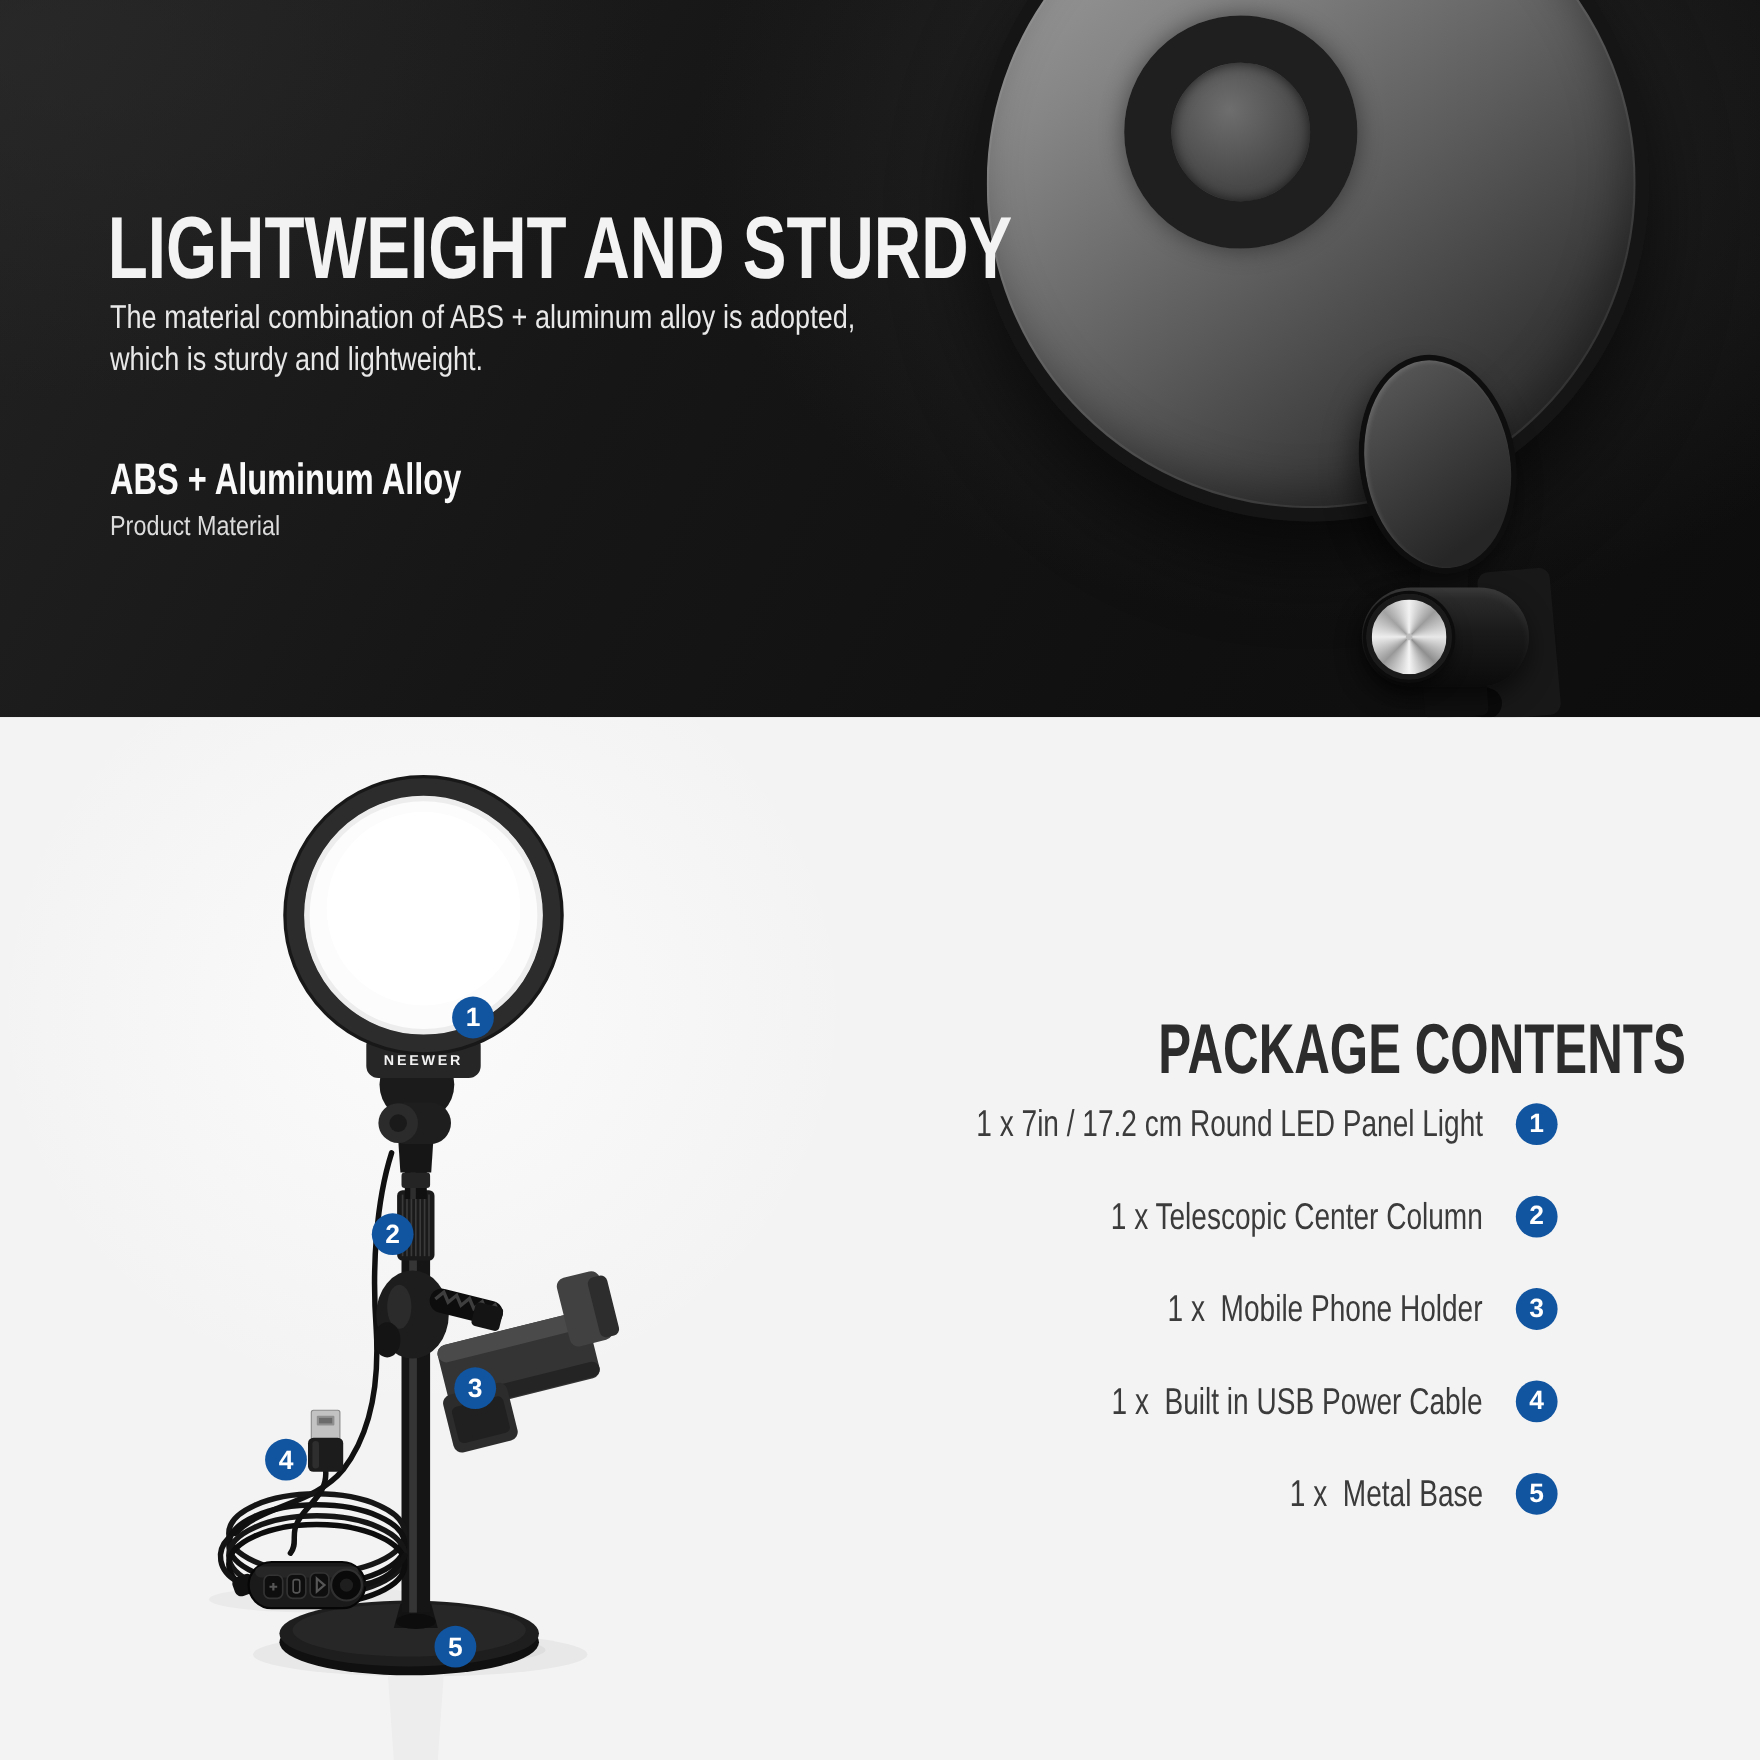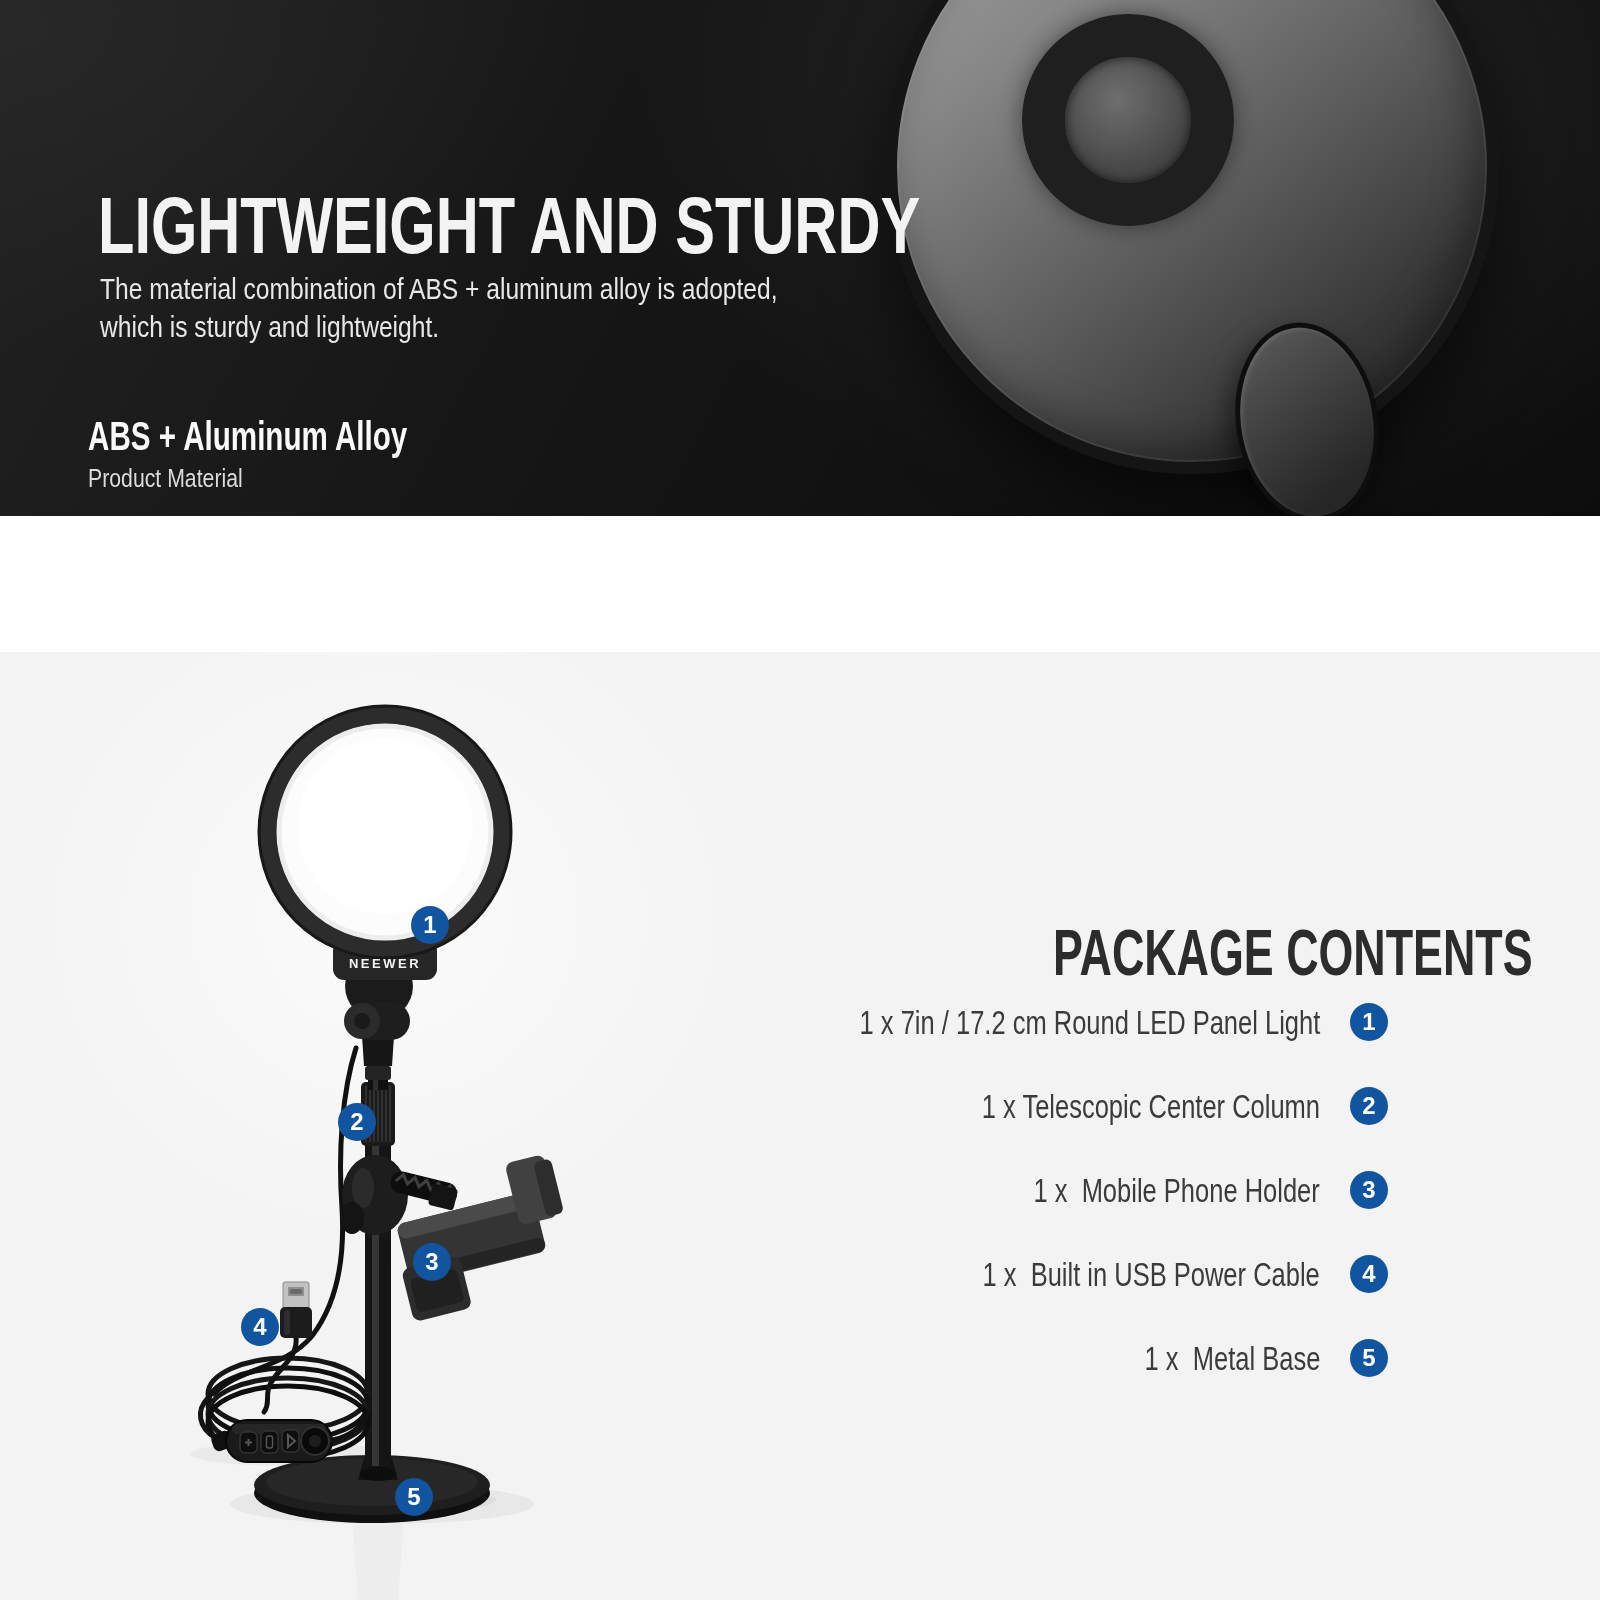--- a/index.html
+++ b/index.html
@@ -1,30 +1,30 @@
 <!DOCTYPE html>
 <html><head>
 <meta charset="utf-8">
 <style>
   html,body{margin:0;padding:0;background:#ffffff;}
   .page{position:relative;width:1600px;height:1600px;overflow:hidden;
         font-family:"Liberation Sans","DejaVu Sans",sans-serif;}
 
   
-  .hero{position:absolute;left:0;top:0;width:1600px;height:516px;overflow:hidden;
+  .hero{position:absolute;left:0;top:0;width:1600px;height:652px;overflow:hidden;
         background:linear-gradient(118deg,#222222 0%,#161616 38%,#101010 72%,#0d0d0d 100%);}
   .hero-glow{position:absolute;inset:0;
         background:radial-gradient(860px 640px at 76% 20%, rgba(58,58,58,.55) 0%, rgba(22,22,22,0) 68%),
                    radial-gradient(900px 520px at 2% 6%, rgba(46,46,46,.5) 0%, rgba(20,20,20,0) 62%);}
   .hero-title{position:absolute;left:98px;top:132px;font-size:80px;font-weight:bold;
         color:#f3f3f3;white-space:nowrap;letter-spacing:0;line-height:1;
         transform:scaleX(.745);transform-origin:0 0;}
   .hero-desc{position:absolute;left:100px;top:240px;font-size:30px;color:#e8e8e8;
         line-height:1.28;transform:scaleX(.82);transform-origin:0 0;white-space:nowrap;}
-  .specs{position:absolute;left:88px;top:414px;display:flex;}
+  .specs{position:absolute;left:100px;top:414px;display:flex;}
   .spec{width:397px;}
   .spec-value{font-size:40px;font-weight:bold;color:#fafafa;line-height:1.12;
         transform:scaleX(.74);transform-origin:0 0;white-space:nowrap;}
   .spec-label{margin-top:6px;font-size:25px;color:#dcdcdc;line-height:1.1;
         transform:scaleX(.85);transform-origin:0 0;white-space:nowrap;}
 
   
   .disc{position:absolute;left:885px;top:-140px;width:590px;height:590px;border-radius:50%;
         background:linear-gradient(142deg,#9d9d9d 6%,#868686 26%,#5c5c5c 55%,#383838 78%,#2b2b2b 96%);
         border:12px solid #151515;
@@ -54,21 +54,21 @@
         box-shadow:0 0 0 3px #0c0c0c, 0 8px 16px rgba(0,0,0,.55);}
   .knob::after{content:"";position:absolute;left:50%;top:50%;width:6px;height:6px;margin:-3px 0 0 -3px;
         border-radius:50%;background:#bdbdbd;}
 
   
   .contents{position:absolute;left:0;top:652px;width:1600px;height:948px;
         background:radial-gradient(560px 520px at 24% 28%, #fbfbfb 0%, rgba(244,244,244,0) 70%),#f3f3f4;}
   .pkg-title{position:absolute;left:990px;top:216px;width:420px;text-align:center;
         font-size:64px;font-weight:bold;color:#2c2c2c;line-height:1;white-space:nowrap;
         transform:scaleX(.70);transform-origin:50% 0;}
-  .pkg-list{position:absolute;top:328px;right:212px;width:720px;}
+  .pkg-list{position:absolute;top:328px;right:184px;width:720px;}
   .pkg-row{height:84px;display:flex;align-items:center;justify-content:flex-end;gap:30px;}
   .pkg-label{font-size:34px;color:#3b3b3b;white-space:pre;
         transform:scaleX(.75);transform-origin:100% 50%;}
   .pkg-badge{width:38px;height:38px;border-radius:50%;background:#11549f;color:#ffffff;
         font-size:24px;font-weight:bold;line-height:38px;text-align:center;flex:0 0 38px;}
 
   .photo-svg{position:absolute;left:0;top:0;}
   svg text{font-family:"Liberation Sans","DejaVu Sans",sans-serif;}
 </style>
 </head>

